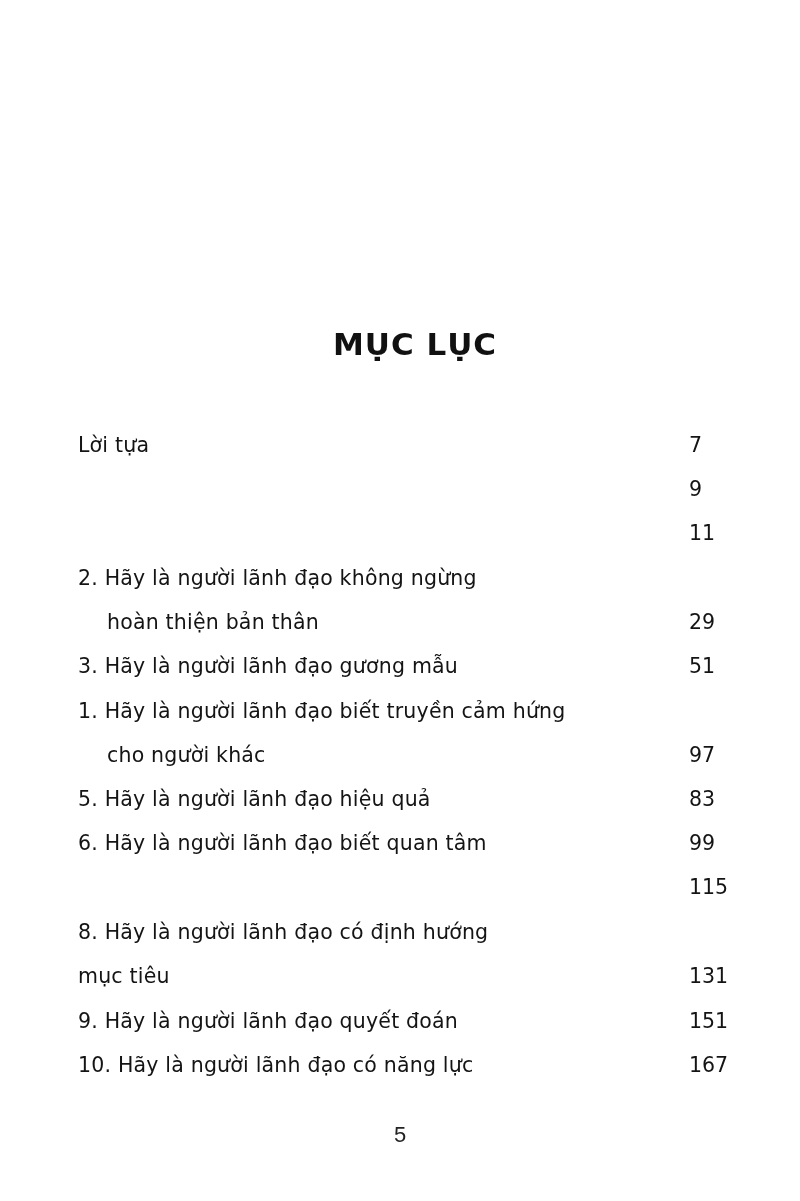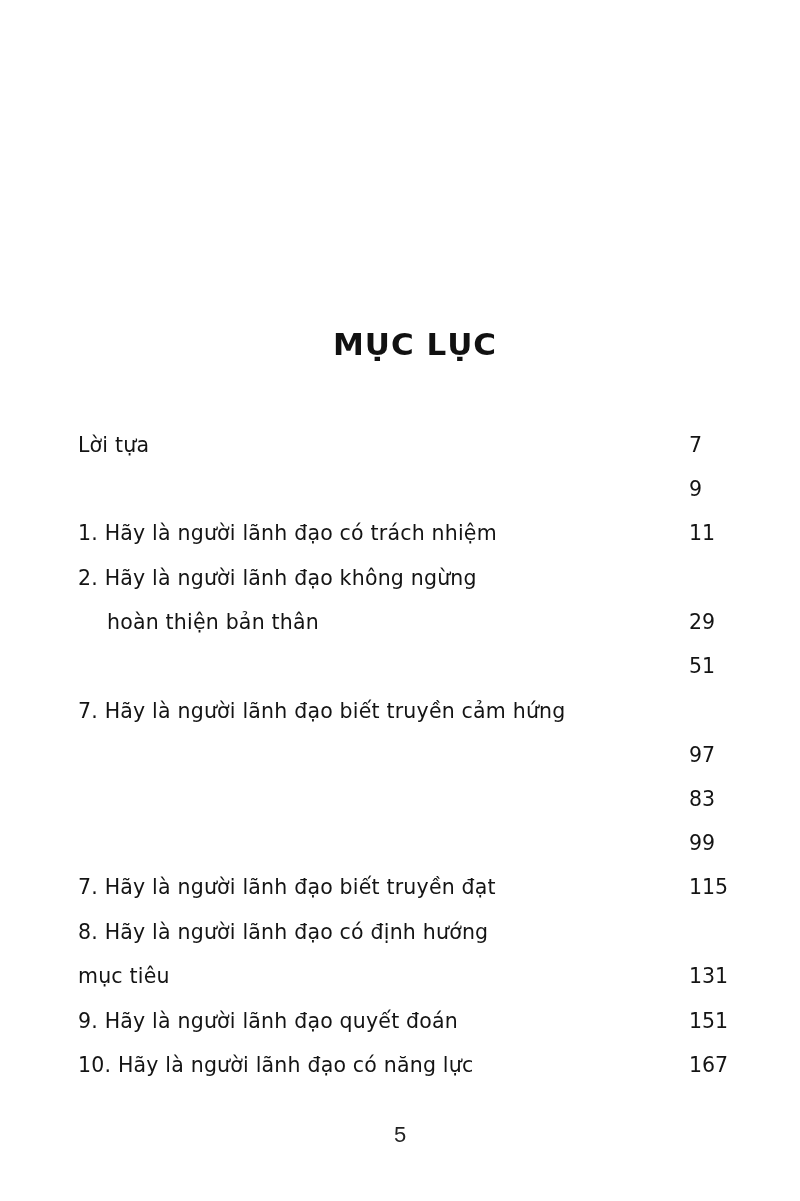--- a/index.html
+++ b/index.html
@@ -44,49 +44,51 @@
 
   <div class="toc">
     <div class="row" style="top:0px">
       <span class="label">Lời tựa</span>
       <span class="page-num">7</span>
     </div>
     <div class="row" style="top:44px">
       <span class="page-num">9</span>
     </div>
     <div class="row" style="top:88px">
-      <span class="label">1. Hãy là người lãnh đạo có trách nhiệm</span>
       <span class="page-num">11</span>
     </div>
     <div class="row" style="top:133px">
       <span class="label">2. Hãy là người lãnh đạo không ngừng</span>
       <span class="page-num"></span>
     </div>
     <div class="row" style="top:177px">
       <span class="label indent">hoàn thiện bản thân</span>
       <span class="page-num">29</span>
     </div>
     <div class="row" style="top:221px">
+      <span class="label">3. Hãy là người lãnh đạo gương mẫu</span>
       <span class="page-num">51</span>
     </div>
     <div class="row" style="top:266px">
-      <span class="label">7. Hãy là người lãnh đạo biết truyền cảm hứng</span>
+      <span class="label">1. Hãy là người lãnh đạo biết truyền cảm hứng</span>
       <span class="page-num"></span>
     </div>
     <div class="row" style="top:310px">
+      <span class="label indent">cho người khác</span>
       <span class="page-num">97</span>
     </div>
     <div class="row" style="top:354px">
+      <span class="label">5. Hãy là người lãnh đạo hiệu quả</span>
       <span class="page-num">83</span>
     </div>
     <div class="row" style="top:398px">
+      <span class="label">6. Hãy là người lãnh đạo biết quan tâm</span>
       <span class="page-num">99</span>
     </div>
     <div class="row" style="top:442px">
-      <span class="label">7. Hãy là người lãnh đạo biết truyền đạt</span>
       <span class="page-num">115</span>
     </div>
     <div class="row" style="top:487px">
       <span class="label">8. Hãy là người lãnh đạo có định hướng</span>
       <span class="page-num"></span>
     </div>
     <div class="row" style="top:531px">
       <span class="label">mục tiêu</span>
       <span class="page-num">131</span>
     </div>

